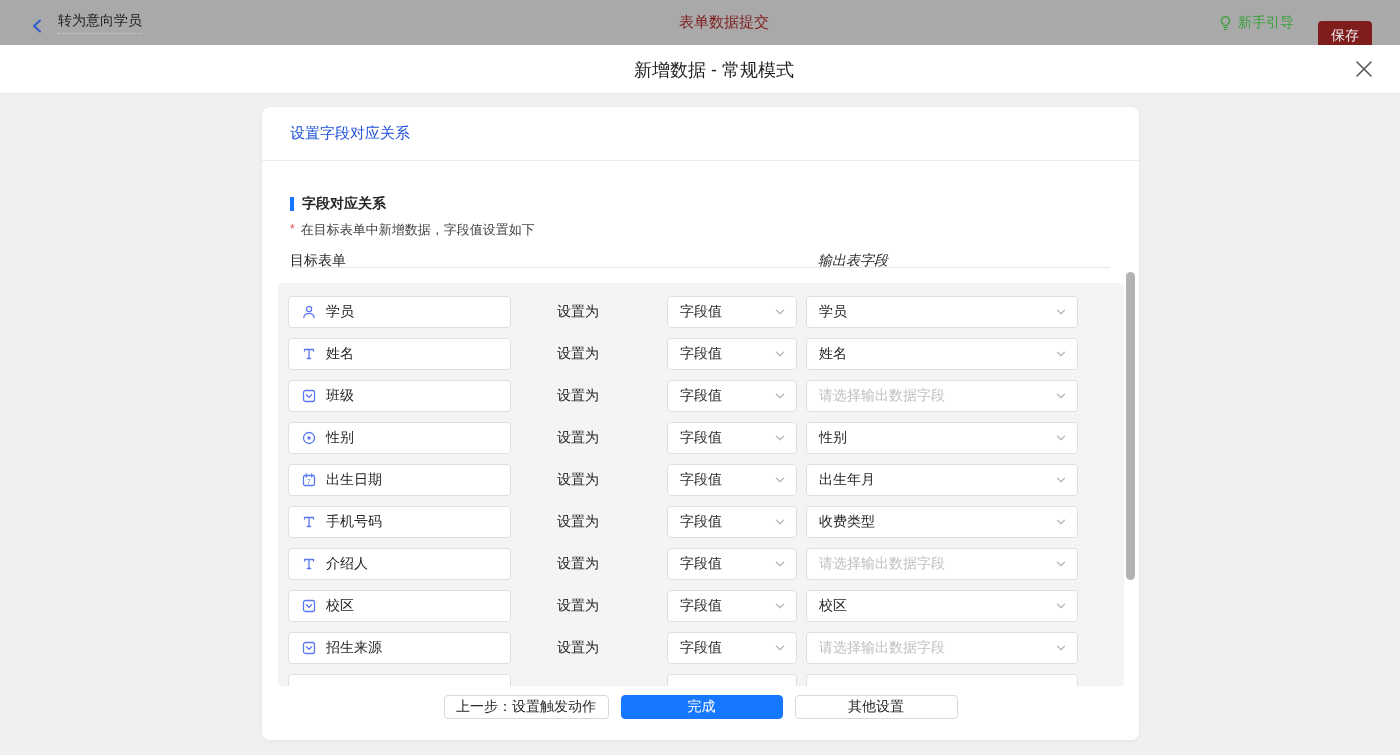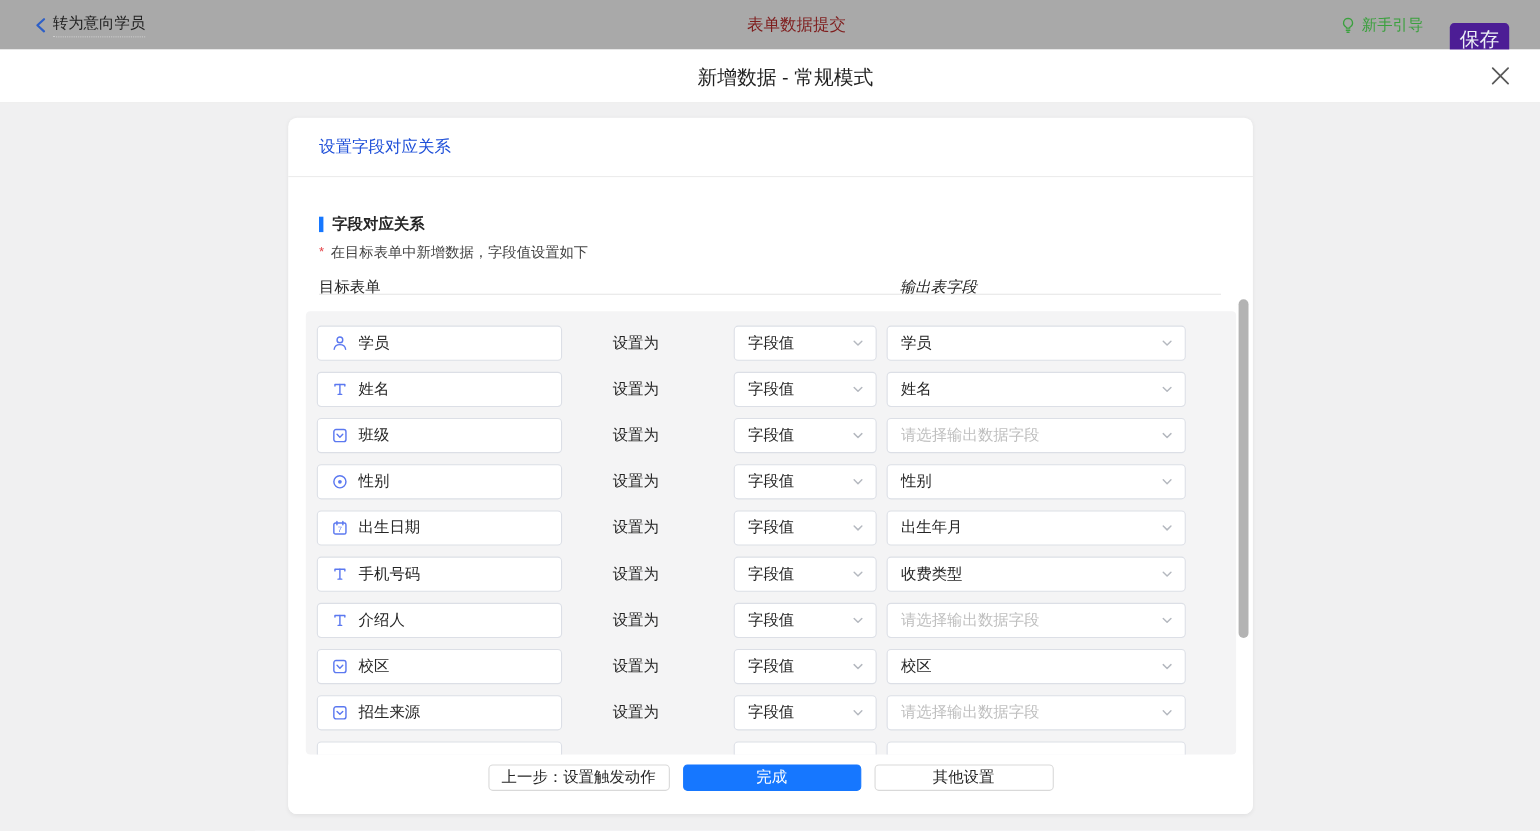--- a/index.html
+++ b/index.html
@@ -2,30 +2,30 @@
 <html><head>
 <meta charset="utf-8">
 <style>
   * { margin:0; padding:0; box-sizing:border-box; }
   html,body { width:1400px; height:755px; overflow:hidden;
     font-family:"Liberation Sans","DejaVu Sans",sans-serif; background:#f0f0f1; }
 
   
   .topbar { position:absolute; left:0; top:0; width:1400px; height:45px;
     background:#a9a9a9; display:flex; align-items:center; }
-  .back-group { display:flex; align-items:center; gap:4px; margin-left:30px; cursor:pointer; }
+  .back-group { display:flex; align-items:flex-end; gap:14px; margin-left:30px; cursor:pointer; }
   .back-label { font-size:14px; color:#1f1f1f; padding-bottom:3px;
     border-bottom:1px dotted #cdcdcd; }
   .topbar-title { position:absolute; left:0; right:0; text-align:center;
     font-size:15px; color:#7f1d1d; pointer-events:none;margin-left:48px; }
   .topbar-right { position:absolute; right:28px; top:0; height:45px;
     display:flex; align-items:center; gap:24px; }
   .guide { display:flex; align-items:center; gap:5px; color:#3ba13e;
     font-size:14px; cursor:pointer; }
-  .save-btn { background:#4c1d95; color:#eceff5; font-size:18px; border:none;
+  .save-btn { background:#7f1d1d; color:#eceff5; font-size:14px; border:none;
     border-radius:4px; width:54px; height:29px; cursor:pointer;margin-top:26px; }
 
   
   .modal-header { position:absolute; left:0; top:45px; width:1400px; height:49px;
     background:#ffffff; border-bottom:1px solid #e8e8e8; }
   .modal-title { position:absolute; left:0; right:0; top:0; height:49px;
     display:flex; align-items:center; justify-content:center;
     font-size:18px; font-weight:500; color:#1f1f1f;padding-left:28px; }
   .close-btn { position:absolute; right:24px; top:12px; width:24px; height:24px;
     display:flex; align-items:center; justify-content:center; cursor:pointer; }

